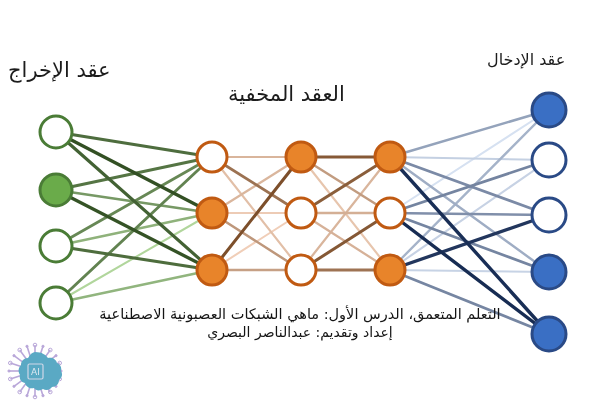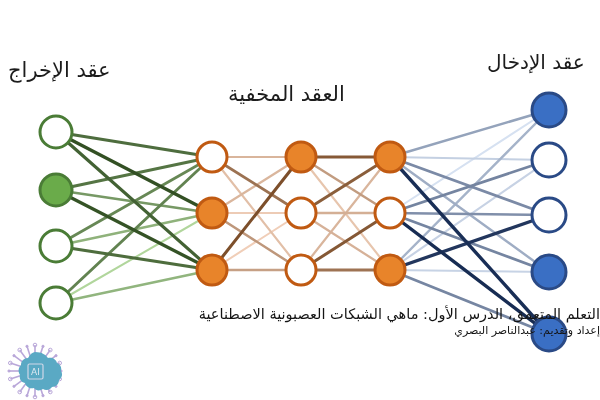--- a/index.html
+++ b/index.html
@@ -37,38 +37,39 @@
   }
   #label-hidden {
     left: 228px;
     top: 74px;
     font-size: 21px;
     margin-top: 8px;
   }
   #label-input {
     left: 487px;
     top: 50px;
-    font-size: 20px;
+    font-size: 16px;
   }
   .caption {
     position: absolute;
     width: 600px;
+    text-align: center;
     direction: rtl;
     unicode-bidi: bidi-override;
     color: #141414;
     font-family: "DejaVu Sans", sans-serif;
     white-space: nowrap;
   }
   #caption-line1 {
     top: 306px;
     font-size: 14.5px;
   }
   #caption-line2 {
     top: 324px;
-    font-size: 11px;
+    font-size: 14px;
   }
   #logo {
     position: absolute;
     left: 4px;
     top: 342px;
     width: 62px;
     height: 58px;
   }
 </style>
 </head>

